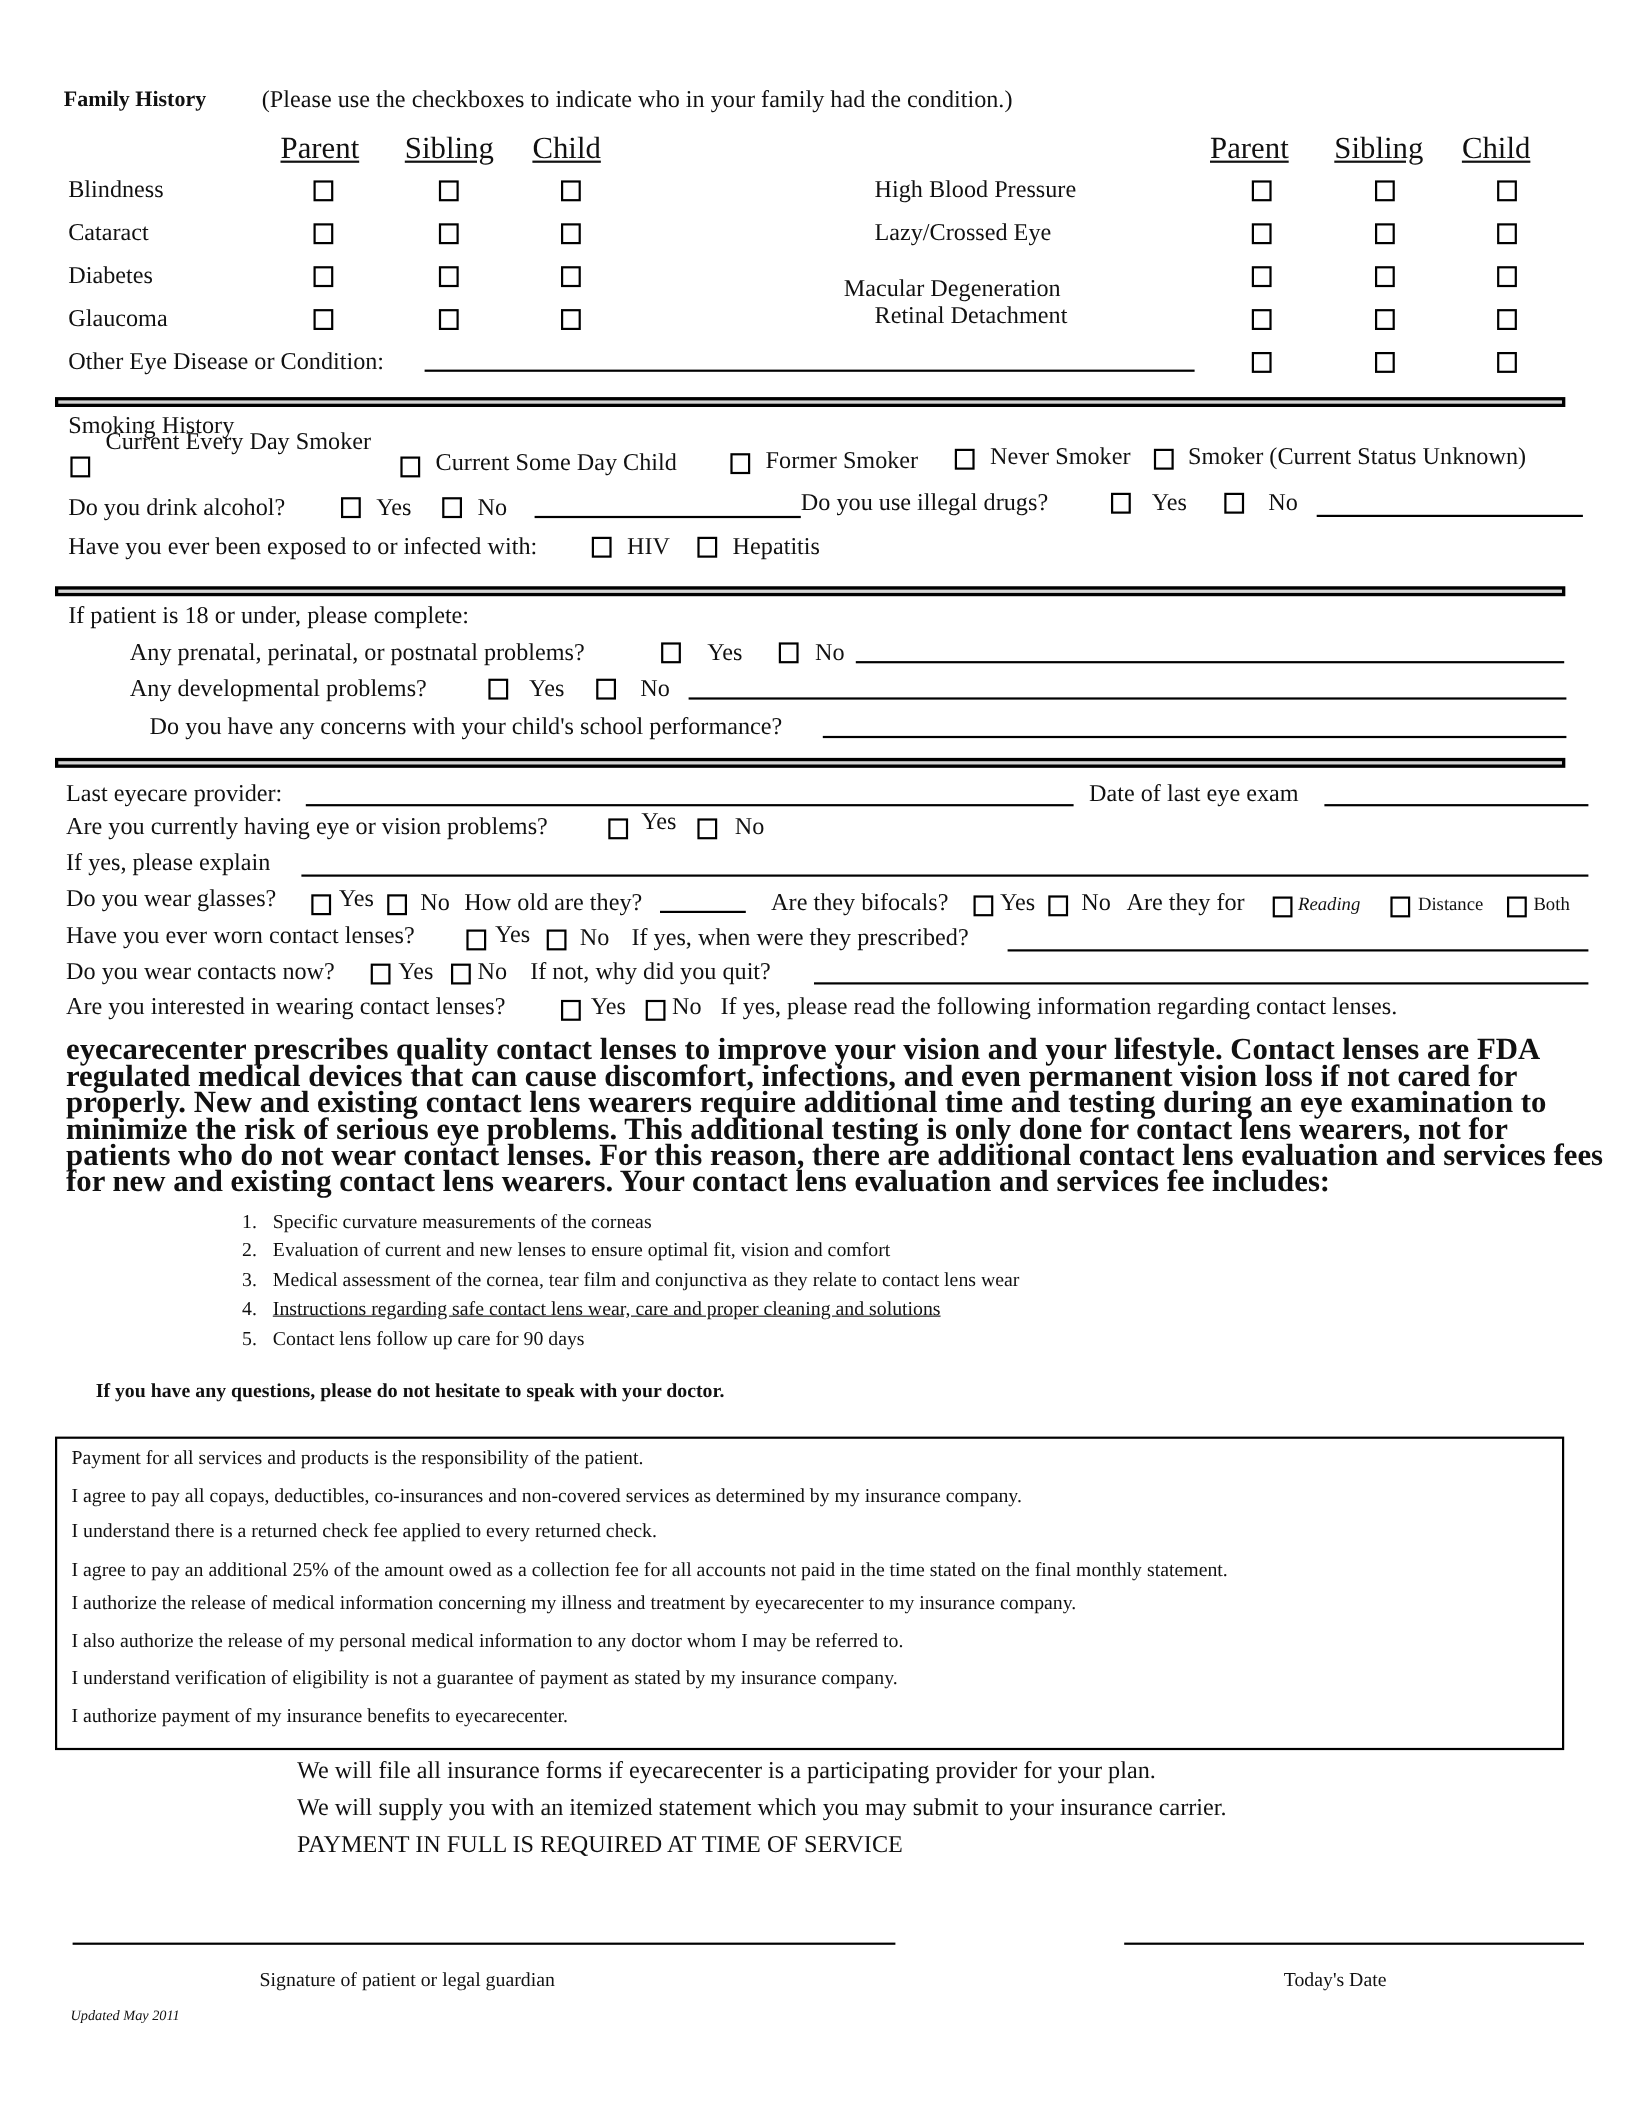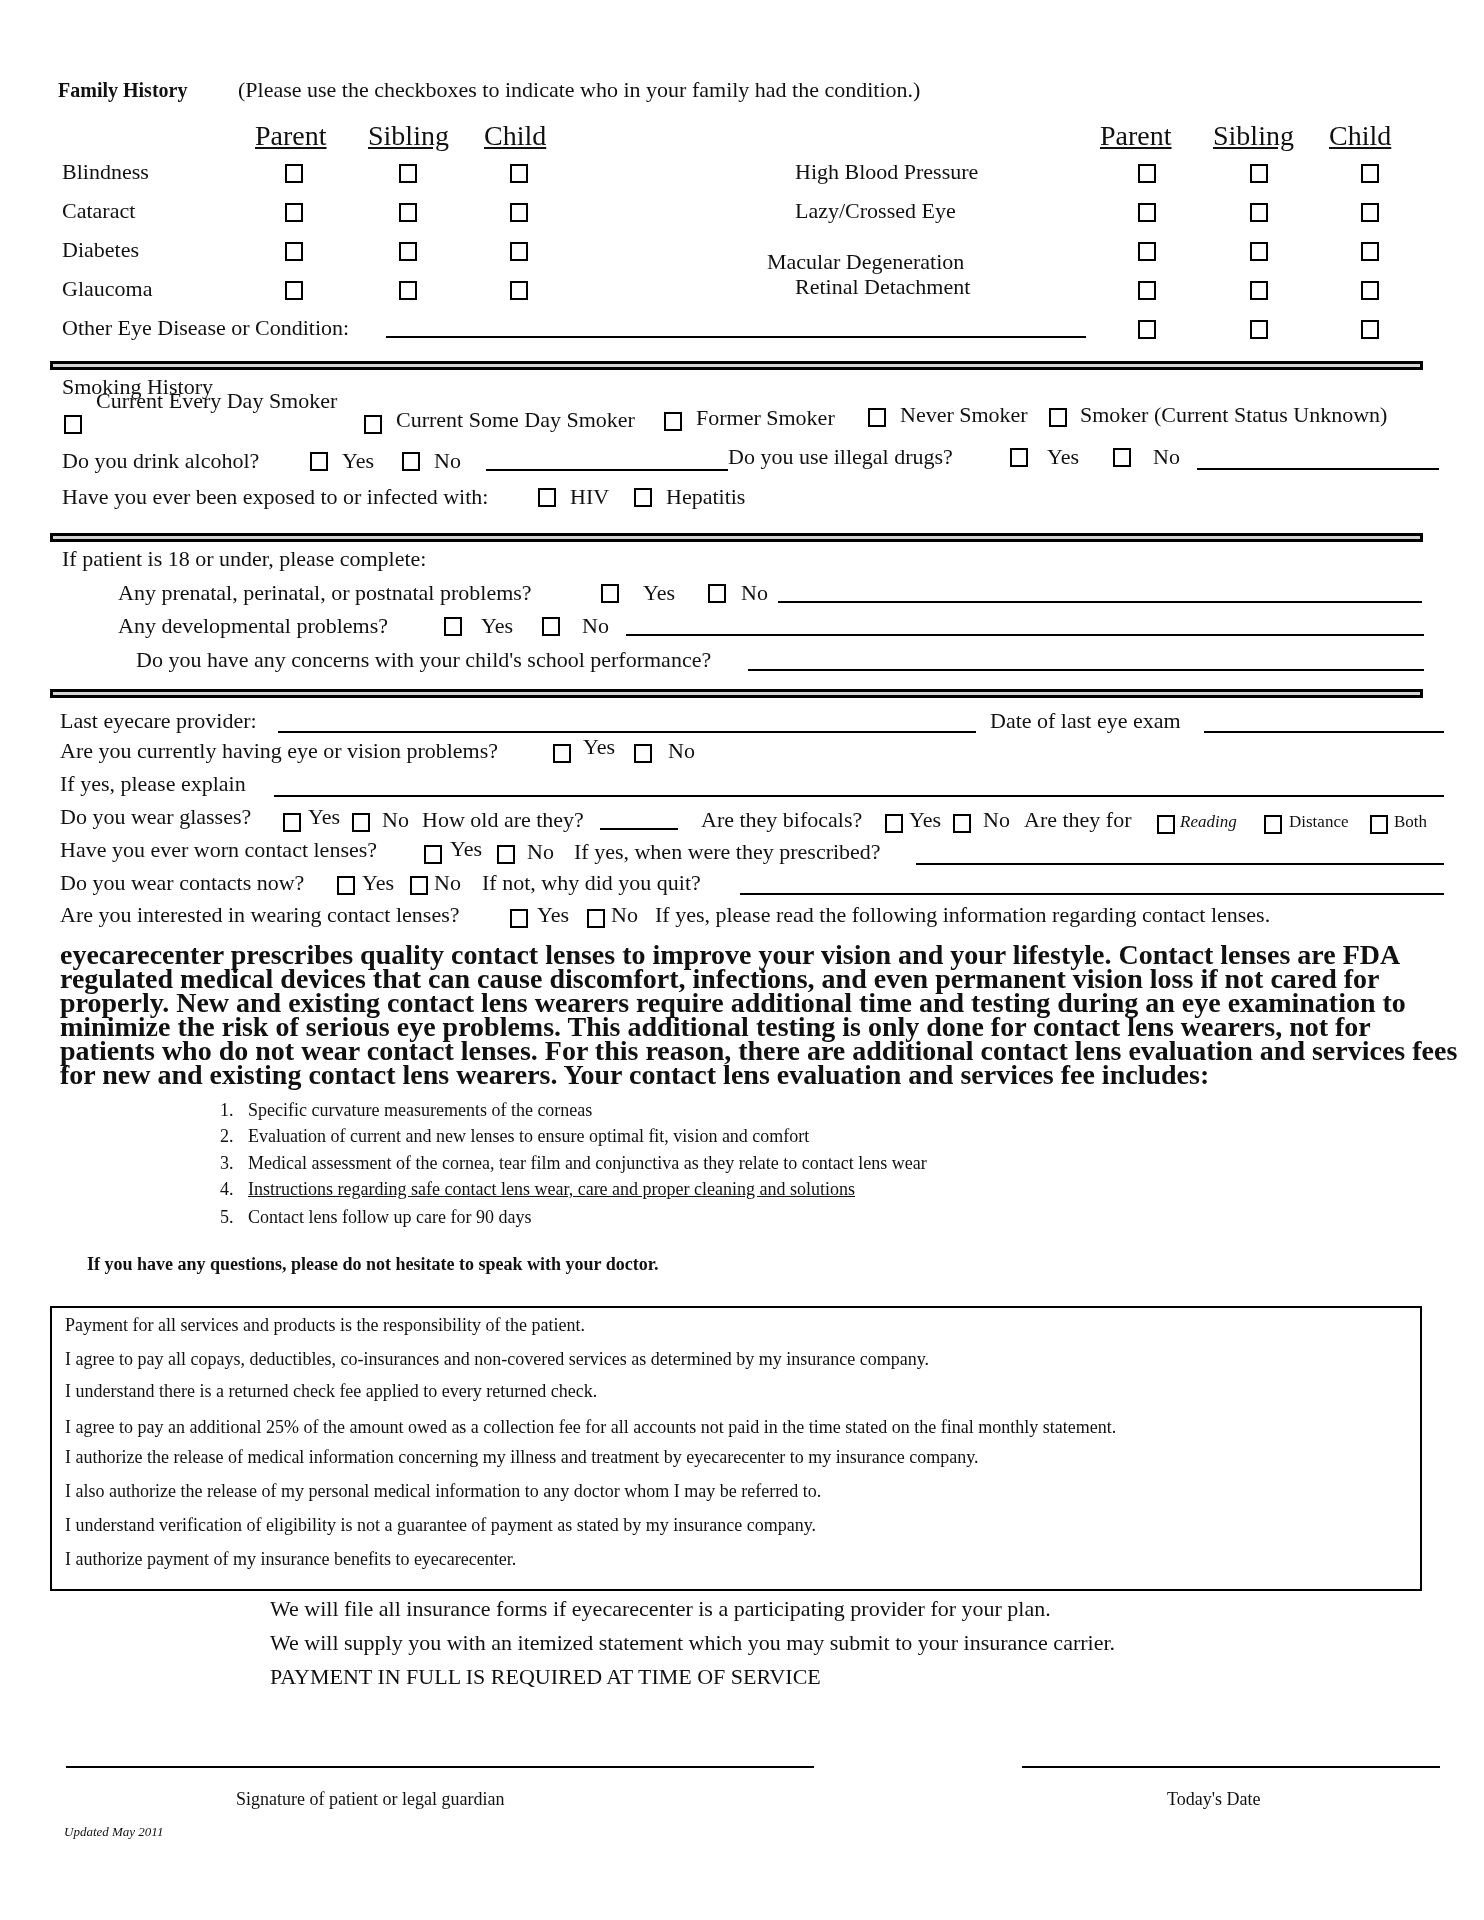--- a/index.html
+++ b/index.html
@@ -77,21 +77,21 @@
 <div class="cb" style="left:1250px;top:320px;"></div>
 <div class="cb" style="left:1361px;top:320px;"></div>
 
 <div class="bar" style="top:361px;"></div>
 
 <div class="abs t22" style="left:62px;top:374px;">Smoking History</div>
 
 <div class="cb" style="left:64px;top:415px;"></div>
 <div class="abs t22" style="left:96px;top:388px;">Current Every Day Smoker</div>
 <div class="cb" style="left:364px;top:415px;"></div>
-<div class="abs t22" style="left:396px;top:407px;">Current Some Day Smoker</div>
+<div class="abs t22" style="left:396px;top:407px;">Current Some Day Child</div>
 <div class="cb" style="left:664px;top:412px;"></div>
 <div class="abs t22" style="left:696px;top:405px;">Former Smoker</div>
 <div class="cb" style="left:868px;top:408px;"></div>
 <div class="abs t22" style="left:900px;top:402px;">Never Smoker</div>
 <div class="cb" style="left:1049px;top:408px;"></div>
 <div class="abs t22" style="left:1080px;top:402px;">Smoker (Current Status Unknown)</div>
 
 <div class="abs t22" style="left:62px;top:448px;">Do you drink alcohol?</div>
 <div class="cb" style="left:310px;top:452px;"></div>
 <div class="abs t22" style="left:342px;top:448px;">Yes</div>

